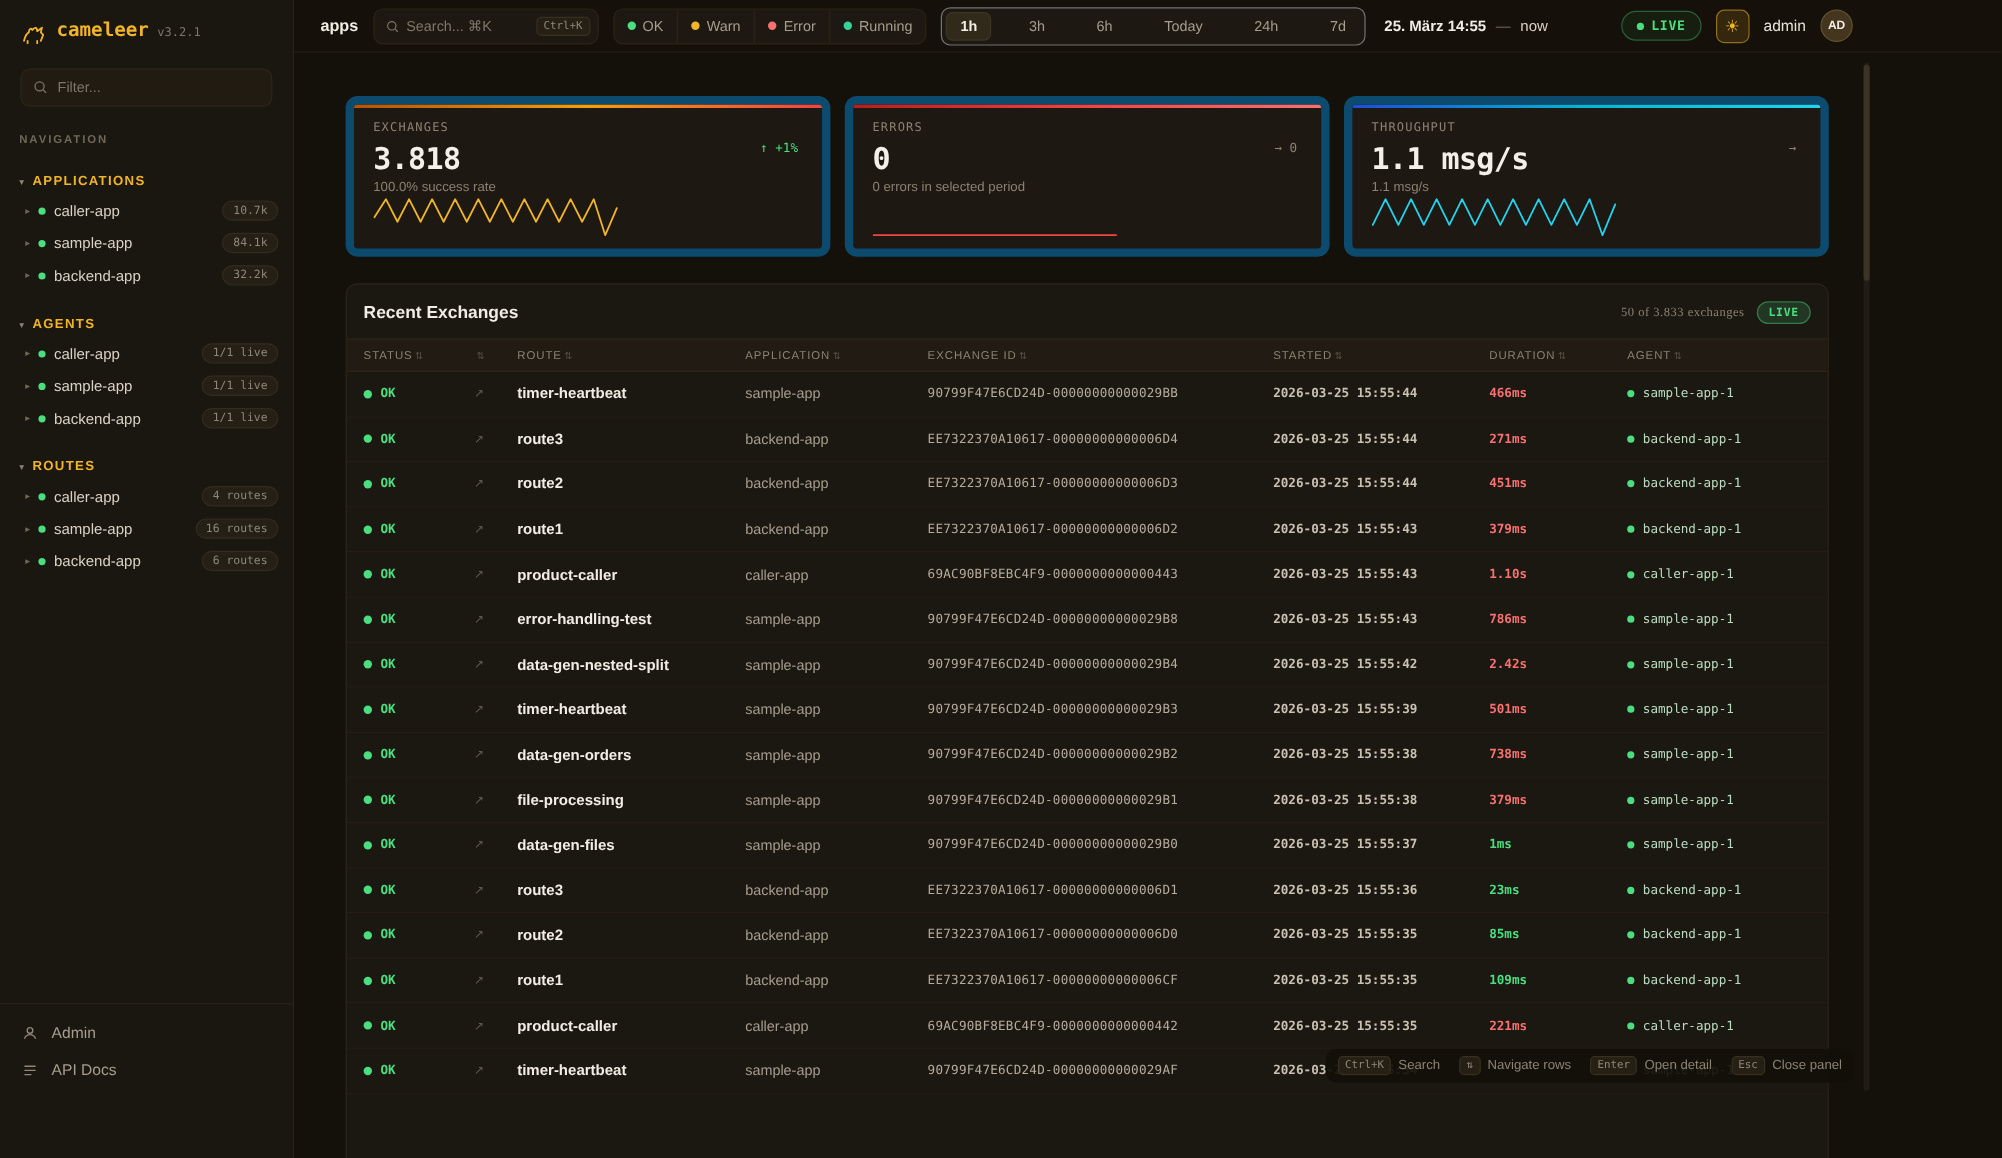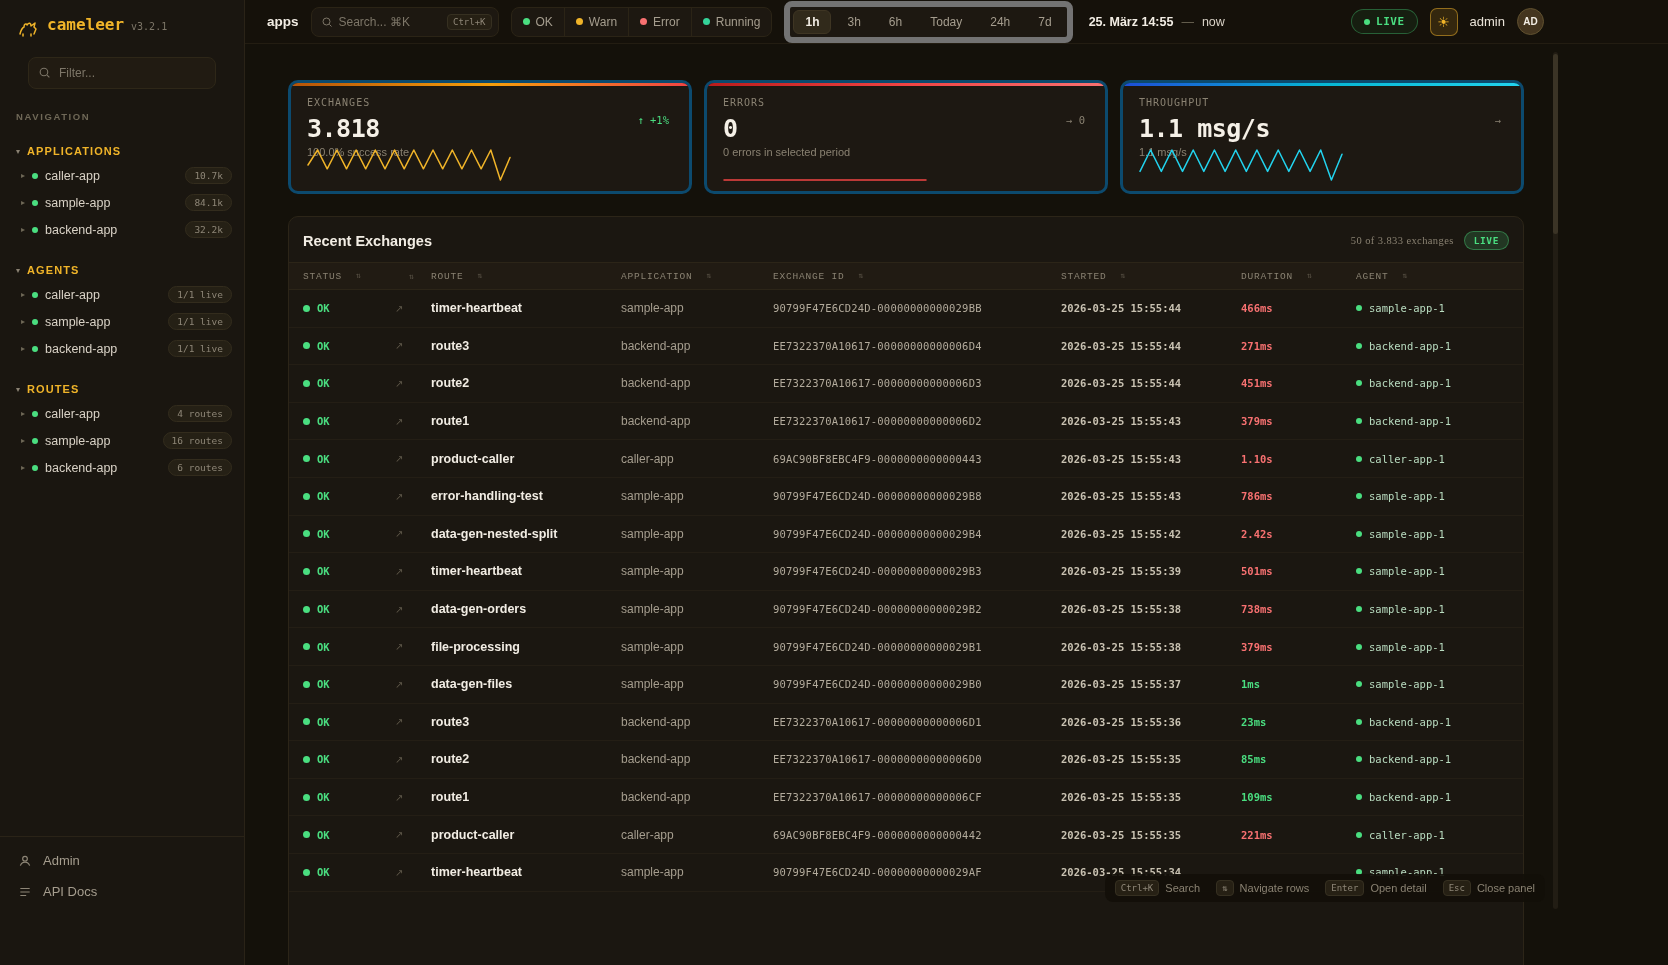--- a/index.html
+++ b/index.html
@@ -6,21 +6,21 @@
   html,body{width:1668px;height:965px;overflow:hidden;background:#131009}
   body{font-family:"Liberation Sans",sans-serif;color:#ece7e0;font-size:13px}
   .app{width:1668px;height:965px;display:flex;position:relative;background:#14110a}
 
   
   .sidebar{width:245px;min-width:245px;background:#1a1610;border-right:1px solid #2a2317;display:flex;flex-direction:column}
   .logo-row{display:flex;align-items:baseline;gap:7px;padding:15px 16px 8px;cursor:pointer}
   .logo-icon{align-self:center;display:flex}
   .logo-name{font-family:"DejaVu Sans Mono",monospace;font-weight:bold;font-size:16px;color:#f0b429}
   .logo-ver{font-size:10px;color:#7d7668;font-family:"DejaVu Sans Mono",monospace}
-  .filter-wrap{margin:10px 28px 2px;position:relative}
+  .filter-wrap{margin:10px 17px 2px;position:relative}
   .filter-input{width:100%;height:32px;background:#211b12;border:1px solid #2e2718;border-radius:8px;color:#d9d2c6;padding:0 10px 0 30px;font-size:12px;outline:none;font-family:"Liberation Sans",sans-serif}
   .filter-input::placeholder{color:#7d7668}
   .filter-ic{position:absolute;left:10px;top:9px;color:#7d7668;display:flex}
   .nav-label{font-size:9.5px;letter-spacing:1.6px;color:#6f6857;margin:20px 16px 2px;font-weight:bold}
   .s-section{display:flex;align-items:center;gap:7px;padding:9px 16px 5px;margin-top:12px;cursor:pointer}
   .s-sec-caret{color:#8a8172;font-size:8px}
   .s-sec-title{color:#f0b429;font-size:11px;font-weight:bold;letter-spacing:1.1px}
   .s-item{display:flex;align-items:center;gap:7px;padding:5px 12px 5px 21px;cursor:pointer}
   .s-caret{color:#6f6857;font-size:8px}
   .s-dot{width:6px;height:6px;border-radius:50%;background:#4ade80}
@@ -36,59 +36,59 @@
   .topbar{height:44px;min-height:44px;display:flex;align-items:center;gap:12px;padding:0 124px 0 22px;border-bottom:1px solid #231d12;background:#15110a}
   .context{font-weight:bold;font-size:13.5px;color:#f2ede4}
   .search-box{width:188px;height:30px;background:#1d1811;border:1px solid #2b2416;border-radius:8px;display:flex;align-items:center;gap:6px;padding:0 6px 0 9px;color:#7d7668;font-size:12px;cursor:text}
   .search-ic{display:flex}
   .search-text{flex:1;white-space:nowrap;overflow:hidden}
   kbd{font-family:"DejaVu Sans Mono",monospace;font-size:9px;color:#8e8677;background:#262014;border:1px solid #363021;border-radius:4px;padding:2px 5px;white-space:nowrap}
   .chip-group{display:flex;background:#1d1811;border:1px solid #2b2416;border-radius:8px;overflow:hidden}
   .chip{display:flex;align-items:center;gap:6px;padding:7px 11px;font-size:12px;color:#a59d8e;cursor:pointer;border-right:1px solid #2b2416}
   .chip:last-child{border-right:none}
   .chip-dot{width:7px;height:7px;border-radius:50%}
-  .time-group{display:flex;background:#1d1811;border:6px solid #737373;border-radius:8px;padding:3px;gap:4px}
+  .time-group{display:flex;background:#1d1811;border:1px solid #737373;border-radius:8px;padding:3px;gap:19px}
   .time-btn{padding:4px 11px;font-size:12px;color:#a59d8e;border-radius:6px;cursor:pointer;border:1px solid transparent}
   .time-btn.active{background:#312a1b;color:#f2ede4;border-color:#3e3523;font-weight:bold}
   .range{display:flex;align-items:center;gap:8px;font-size:12.5px;margin-left:4px;cursor:pointer}
   .range-start{font-weight:bold;color:#f2ede4}
   .range-sep{color:#6f6857}
   .range-end{color:#d9d2c6}
   .top-spacer{flex:1}
   .live-badge{display:flex;align-items:center;gap:6px;padding:5px 12px;border-radius:14px;background:rgba(34,197,94,.08);border:1px solid rgba(74,222,128,.35);color:#4ade80;font-size:11px;font-weight:bold;letter-spacing:.5px;cursor:pointer;font-family:"DejaVu Sans Mono",monospace}
   .live-dot{width:6px;height:6px;border-radius:50%;background:#4ade80}
   .theme-btn{width:28px;height:28px;border-radius:7px;background:rgba(240,180,41,.14);border:1px solid rgba(240,180,41,.5);color:#f0b429;display:flex;align-items:center;justify-content:center;font-size:14px;cursor:pointer}
   .user-name{font-size:13px;color:#e8e2d7}
   .avatar{width:27px;height:27px;border-radius:50%;background:#44351f;border:1px solid #60512f;color:#f2ede4;font-size:10px;font-weight:bold;display:flex;align-items:center;justify-content:center;cursor:pointer}
 
   
   .content{flex:1;padding:36px 0 0 43px;overflow:hidden;position:relative}
   .cards{display:flex;gap:12px;width:1236px}
-  .card{flex:1;background:#1d1812;border:3px solid #0c4a6e;border-radius:10px;overflow:hidden;height:114px;position:relative}
+  .card{flex:1;background:#1d1812;border:7px solid #0c4a6e;border-radius:10px;overflow:hidden;height:134px;position:relative}
   .card-accent{height:3px;width:100%}
   .card-body{padding:11px 16px 0}
   .card-label{font-family:"DejaVu Sans Mono",monospace;font-size:10px;letter-spacing:1px;color:#8a8272}
   .card-value-row{display:flex;align-items:flex-start;justify-content:space-between;margin-top:6px;padding-right:4px}
   .card-value{font-family:"DejaVu Sans Mono",monospace;font-weight:bold;font-size:25px;color:#f5f0e7;letter-spacing:-.5px}
   .card-trend{font-family:"DejaVu Sans Mono",monospace;font-size:10.5px}
   .card-trend.up{color:#4ade80}
   .card-trend.flat{color:#8a8272}
   .card-sub{font-size:11px;color:#8a8272;margin-top:3px}
   .card-spark{position:absolute;left:16px;right:16px;bottom:8px;height:38px}
 
   
   .panel{width:1236px;margin-top:22px;background:#1b1711;border:1px solid #2c2518;border-radius:10px;height:760px;overflow:hidden;display:flex;flex-direction:column}
   .panel-head{display:flex;align-items:center;justify-content:space-between;padding:14px 14px 12px}
   .panel-title{font-size:14.5px;font-weight:bold;color:#f2ede4}
   .panel-meta{display:flex;align-items:center;gap:10px}
   .panel-summary{font-family:Liberation Serif, serif;font-size:10.5px;color:#8a8272;letter-spacing:.4px}
   .pill-live{background:rgba(74,222,128,.16);border:1px solid rgba(74,222,128,.4);color:#4ade80;font-size:9.5px;font-weight:bold;padding:3px 9px;border-radius:10px;font-family:"DejaVu Sans Mono",monospace;letter-spacing:.6px}
   .t-head,.t-row{display:grid;grid-template-columns:92px 36px 190px 152px 288px 180px 115px minmax(0,1fr);padding:0 14px;align-items:center}
   .t-head{height:28px;background:#211b13;border-top:1px solid #2c2518;border-bottom:1px solid #2c2518}
-  .th{font-family:Liberation Mono, monospace;font-size:9.5px;letter-spacing:.8px;color:#8a8272;display:flex;gap:14px;cursor:pointer}
+  .th{font-family:Liberation Sans, sans-serif;font-size:9.5px;letter-spacing:.8px;color:#8a8272;display:flex;gap:2px;align-items:center;cursor:pointer}
   .th .sort{opacity:.5;font-size:8px}
   .t-body{flex:1;overflow:hidden}
   .t-row{height:37.6px;border-bottom:1px solid #241e15;cursor:pointer}
   .cell-status{display:flex;align-items:center;gap:7px;font-family:"DejaVu Sans Mono",monospace;font-size:10.5px;color:#4ade80;font-weight:bold}
   .dot-g{width:7px;height:7px;border-radius:50%;background:#4ade80;flex:none}
   .cell-icon{color:#5f584a;font-size:10px}
   .cell-route{font-size:12.5px;font-weight:bold;color:#f2ede4;overflow:hidden;text-overflow:ellipsis;white-space:nowrap}
   .cell-app{font-size:12px;color:#a59d8e}
   .cell-exch{font-family:"DejaVu Sans Mono",monospace;font-size:10.5px;color:#b3ab9c;letter-spacing:.2px}
   .cell-start{font-family:"DejaVu Sans Mono",monospace;font-size:10.5px;color:#c9c2b2;font-weight:bold}

